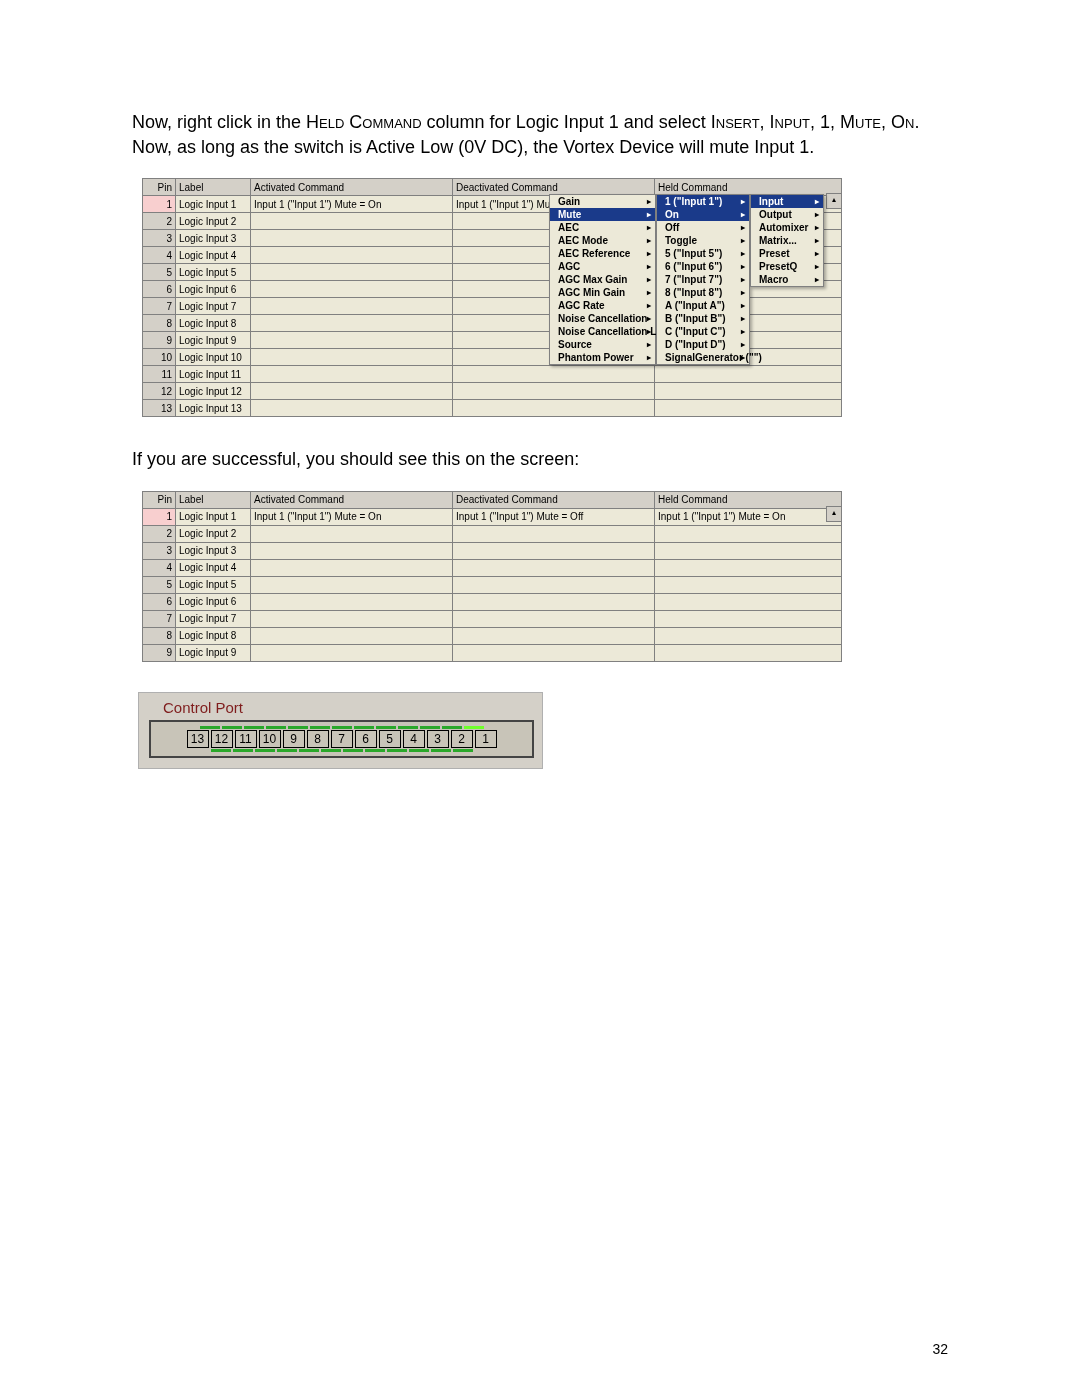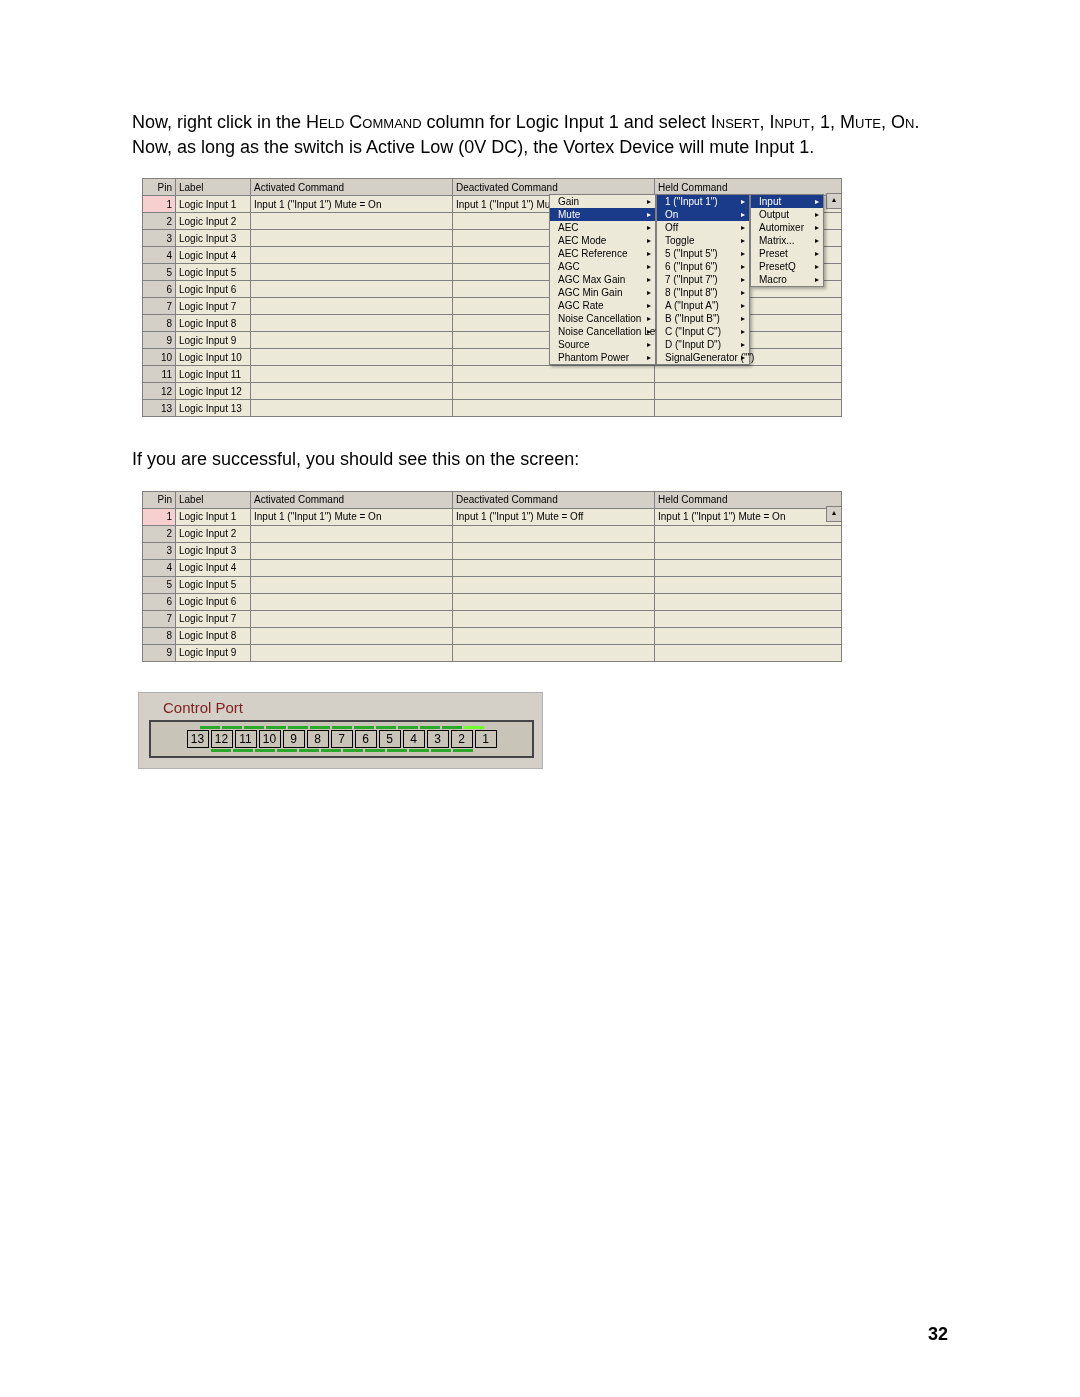--- a/index.html
+++ b/index.html
@@ -8,35 +8,35 @@
   .small-caps{font-variant:small-caps;}
   .tbl-wrap{margin:18px 0 30px 10px;position:relative;font-size:11px;color:#000;border-radius:10px;}
   table.grid{border-collapse:collapse;background:#ece9d8;table-layout:fixed;}
   table.grid th,table.grid td{border:1px solid #808080;padding:1px 3px;height:14px;font-size:10px;text-align:left;white-space:nowrap;overflow:hidden;}
   table.grid th{background:#d4d0c8;font-weight:normal;}
   table.grid td.pin{text-align:right;background:#d4d0c8;width:26px;}
   table.grid td.pin.sel{background:#f8cfcf;}
   table.grid td.lbl{width:68px;}
   .scroll-up{position:absolute;right:0;top:15px;width:14px;height:14px;background:#d4d0c8;border:1px solid #808080;text-align:center;font-size:8px;line-height:12px;}
   
-  .menu{position:absolute;background:#ece9d8;border:1px solid #808080;font-size:10px;box-shadow:2px 2px 3px rgba(0,0,0,0.3);}
+  .menu{position:absolute;background:#ece9d8;border:1px solid #808080;font-size:10px;box-shadow:2px 2px 3px rgba(0,0,0,0.3);font-weight:bold;}
   .menu .mi{padding:1px 18px 1px 8px;position:relative;white-space:nowrap;cursor:default;}
   .menu .mi.sel{background:#1a3a8a;color:#fff;}
   .menu .mi .arr{position:absolute;right:4px;top:2px;font-size:8px;}
   
   .cp-wrap{background:#d4d0c8;width:385px;padding:6px 8px 10px 10px;margin:26px 0 28px 6px;border:1px solid #b0b0b0;}
   .cp-title{font-size:15px;color:#7f1d1d;margin:0 0 4px 14px;}
   .cp-outer{border:2px solid #444;padding:3px;background:#c8c4b8;}
   .cp-row{display:flex;gap:2px;justify-content:center;margin:1px 0;}
   .cp-cell{border:1px solid #000;width:20px;height:16px;font-size:12px;text-align:center;line-height:16px;background:#c8c4b8;}
   .cp-cell.blank{background:#b0aca0;}
   .cp-led-row{display:flex;gap:2px;justify-content:center;margin:1px 0;}
   .cp-led{width:20px;height:3px;background:#2aa82a;}
   .cp-led.lit{background:#6eff2a;}
-  .page-num{position:absolute;bottom:52px;right:132px;font-size:18px;font-weight:bold;}
+  .page-num{position:absolute;bottom:40px;right:132px;font-size:14px;}
 </style>
 </head>
 <body>
 
 <div class="page">
 
   <p class="para">
     <span>Now, right click in the </span><span class="small-caps">Held Command</span><span> column for Logic Input 1 and select </span><span class="small-caps">Insert</span><span>, </span><span class="small-caps">Input</span><span>, 1, </span><span class="small-caps">Mute</span><span>, </span><span class="small-caps">On</span><span>.   Now, as long as the switch is Active Low (0V DC), the Vortex Device will mute Input 1.</span>
   </p>
 

